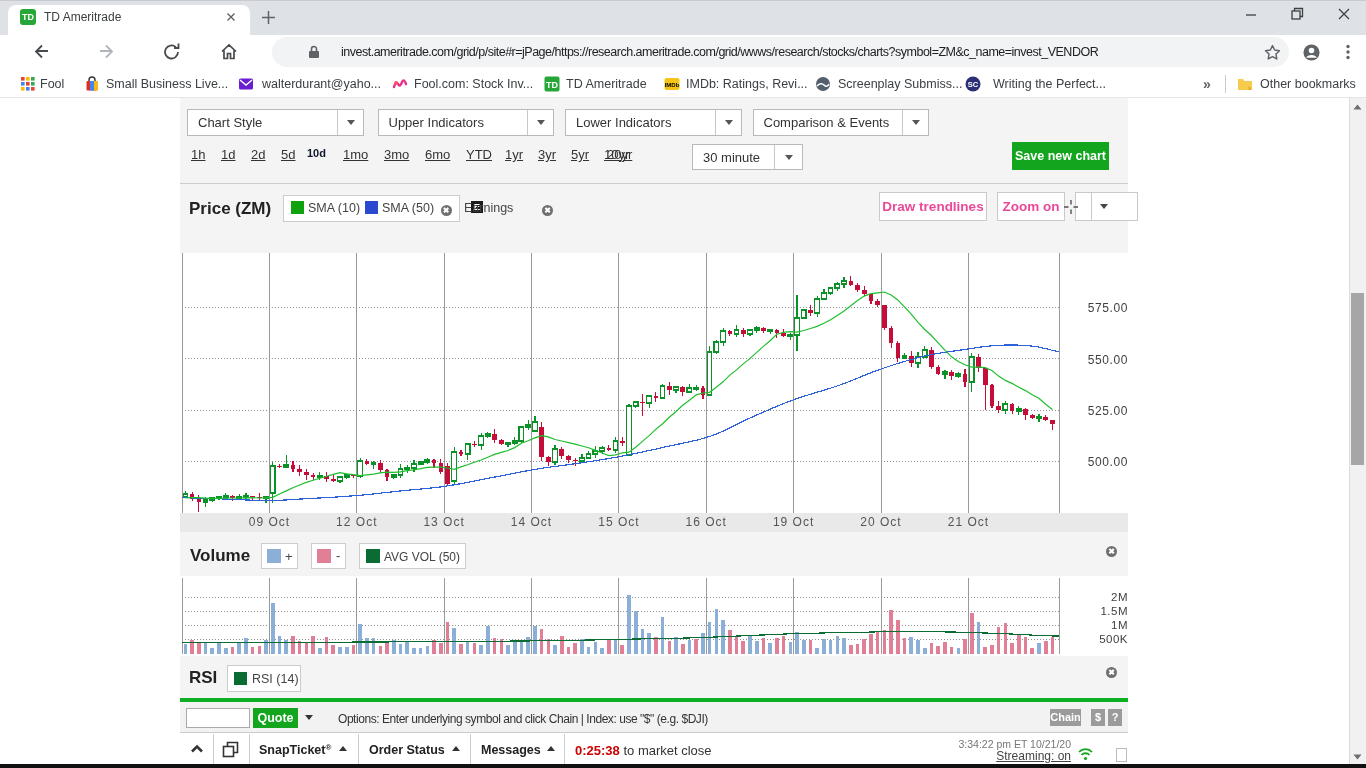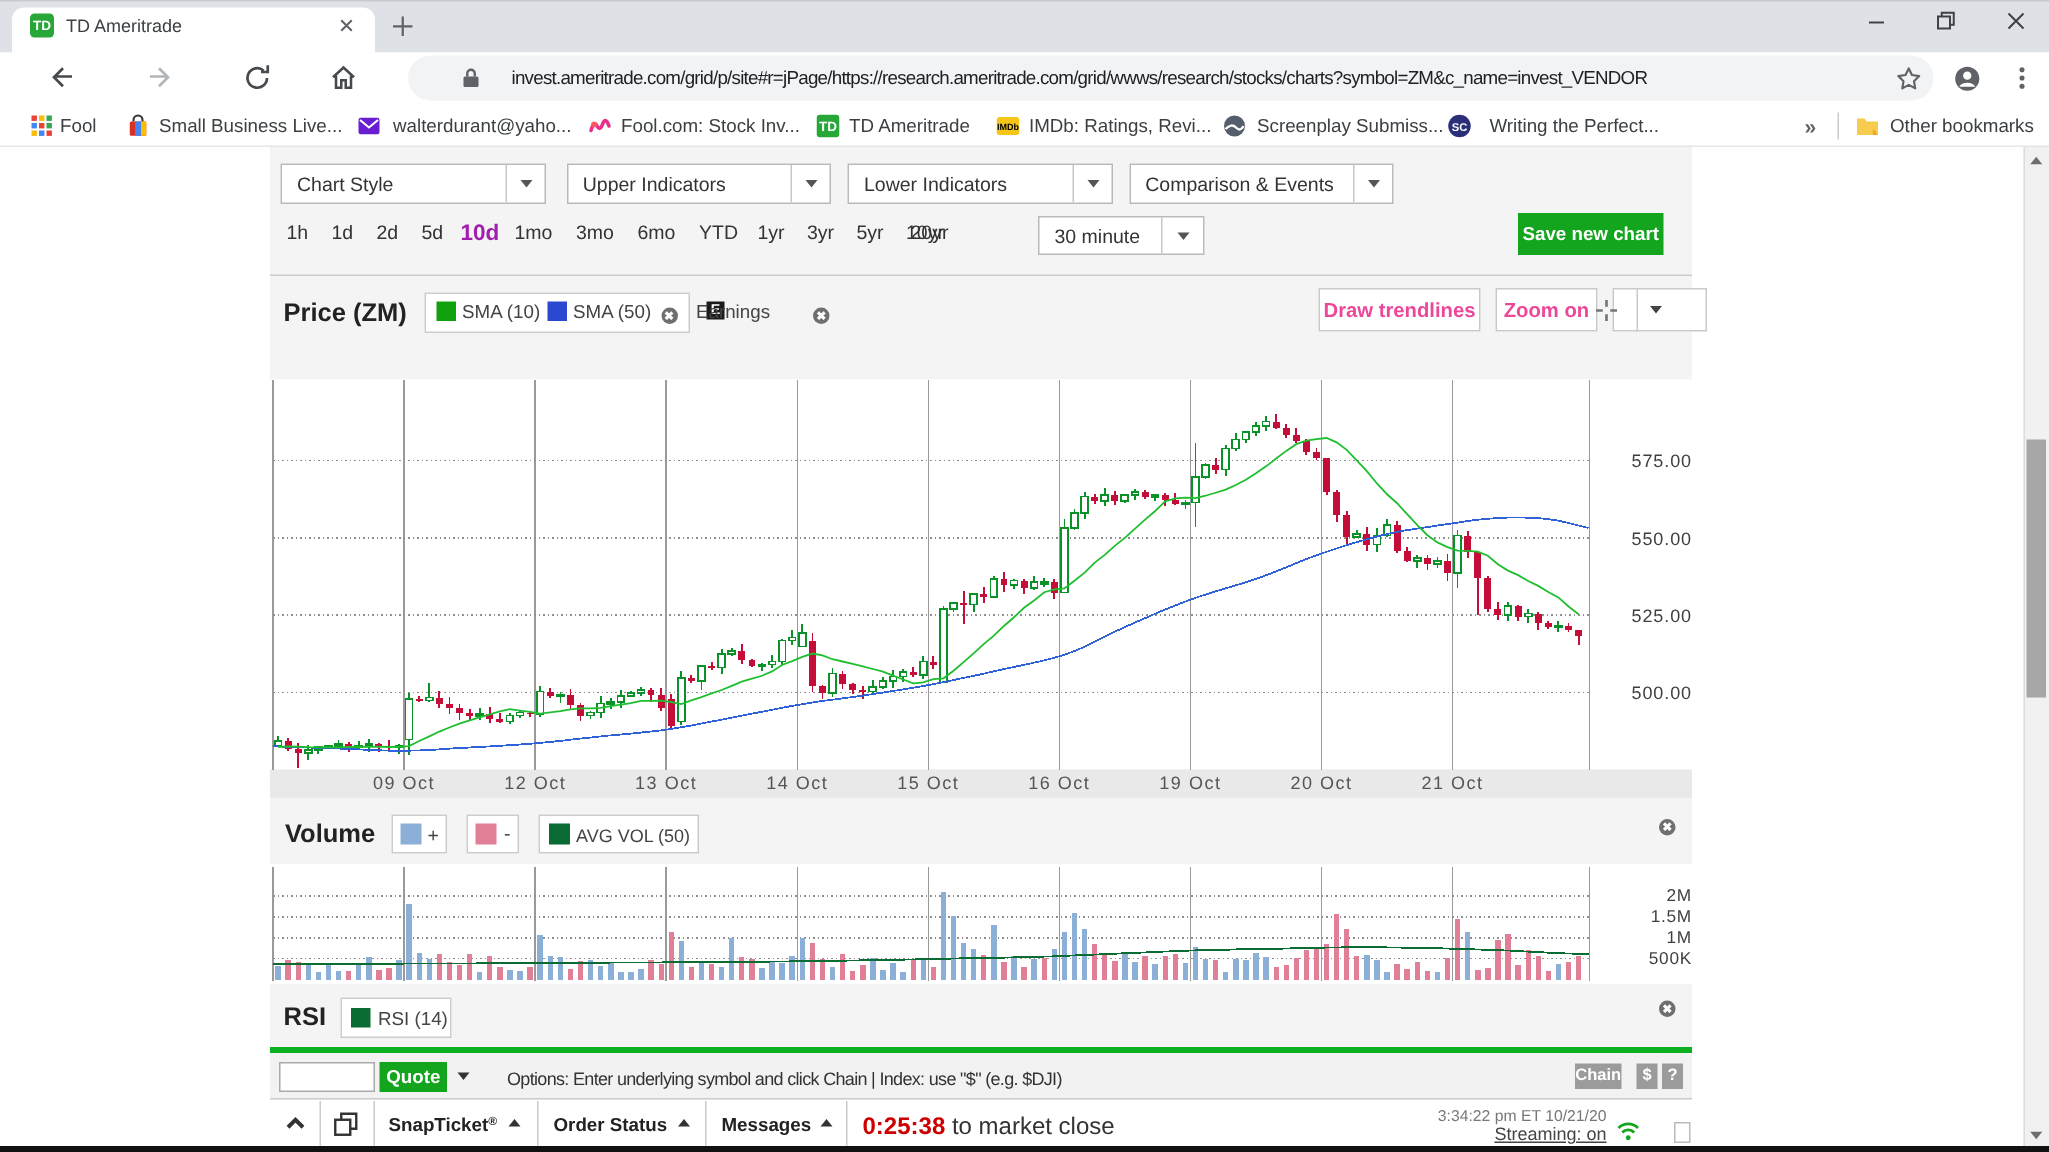--- a/index.html
+++ b/index.html
@@ -15,21 +15,21 @@
 #url { left:341px; top:45px; font-size:12.5px; color:#202124; letter-spacing:-0.5px; max-width:920px; overflow:hidden; white-space:nowrap; }
 #bookmarks { left:0; top:70px; width:1366px; height:28px; background:#fff; border-bottom:1px solid #e4e5e8; }
 .bktext { font-size:12.5px; color:#3c4043; top:77px; }
 
 #page { left:0; top:98px; width:1349px; height:666px; background:#fff; }
 #content { left:180px; top:98px; width:948px; height:600px; background:#f4f4f4; }
 .sel { position:absolute; height:26.5px; background:#fff; border:1px solid #b9b9b9; font-size:13px; color:#333; }
 .sel .lbl { position:absolute; left:10px; top:5px; }
 .sel .arr { position:absolute; right:0; top:0; bottom:0; width:26px; border-left:1px solid #c7c7c7; }
 .caret { position:absolute; width:0; height:0; border-left:4.5px solid transparent; border-right:4.5px solid transparent; border-top:5.5px solid #555; }
-.tflink { font-size:13px; color:#333; position:absolute; top:147px; }
+.tflink { font-size:13px; color:#333; text-decoration:underline; position:absolute; top:147px; }
 .btn { position:absolute; background:#fff; border:1px solid #c9c9c9; color:#ec4899; font-weight:bold; font-size:13.5px; text-align:center;margin-left:20px; }
 .legendbox { position:absolute; background:#fff; border:1px solid #ccc; }
 .xcirc { position:absolute; width:11px; height:11px; border-radius:50%; background:#6f6f6f; color:#fff; font-size:8px; line-height:11.5px; text-align:center; font-weight:bold; }
 
 #dockline { left:180px; top:698px; width:948px; height:4px; background:#0caf22; }
 #quoterow { left:180px; top:702px; width:948px; height:31px; background:#f2f2f2; border-bottom:1px solid #ccc; }
 #toolrow { left:180px; top:734px; width:948px; height:30px; background:#fff; }
 .cellsep { position:absolute; top:734px; width:1px; height:30px; background:#ccc; }
 .gbtn { position:absolute; background:#9b9b9b; color:#fff; font-weight:bold; font-size:11px; text-align:center; white-space:nowrap; }
 
@@ -171,21 +171,21 @@
   </div>
 <div class="sel" style="left:752.5px;top:109px;width:176.5px">
     <span class="lbl">Comparison &amp; Events</span>
     <span class="arr"></span>
     <span class="caret" style="right:8px;top:10px"></span>
   </div>
 <div class="tflink" style="left:191px">1h</div>
 <div class="tflink" style="left:221px">1d</div>
 <div class="tflink" style="left:251px">2d</div>
 <div class="tflink" style="left:281px">5d</div>
-<div class="abs" style="left:307px;top:147px;font-size:15px;font-weight:bold;color:#a21caf">10d</div>
+<div class="abs" style="left:307px;top:147px;font-size:11px;font-weight:bold;color:#0f172a">10d</div>
 <div class="tflink" style="left:343px">1mo</div>
 <div class="tflink" style="left:384px">3mo</div>
 <div class="tflink" style="left:425px">6mo</div>
 <div class="tflink" style="left:466px">YTD</div>
 <div class="tflink" style="left:505px">1yr</div>
 <div class="tflink" style="left:538px">3yr</div>
 <div class="tflink" style="left:571px">5yr</div>
 <div class="tflink" style="left:604px">10yr</div>
 <div class="tflink" style="left:607px">20yr</div>
 <div class="sel" style="left:692px;top:144px;width:111px;height:26px">
@@ -707,21 +707,21 @@
 <svg class="icon" style="left:222px;top:741px" width="17" height="17" viewBox="0 0 17 17">
     <rect x="1.5" y="5.5" width="10" height="10" fill="none" stroke="#333" stroke-width="1.6"></rect>
     <path d="M5.5 5.5 V1.5 H15.5 V11.5 H11.5" fill="none" stroke="#333" stroke-width="1.6"></path>
   </svg>
 <div class="abs" style="left:259px;top:743px;font-size:12.5px;font-weight:bold;color:#222">SnapTicket<span style="font-size:8px;vertical-align:top">®</span></div>
 <span class="caret" style="left:339px;top:746px;border-top:none;border-bottom:5.5px solid #333;border-left:4.5px solid transparent;border-right:4.5px solid transparent"></span>
 <div class="abs" style="left:369px;top:743px;font-size:12.5px;font-weight:bold;color:#222">Order Status</div>
 <span class="caret" style="left:452px;top:746px;border-top:none;border-bottom:5.5px solid #333;border-left:4.5px solid transparent;border-right:4.5px solid transparent"></span>
 <div class="abs" style="left:481px;top:743px;font-size:12.5px;font-weight:bold;color:#222">Messages</div>
 <span class="caret" style="left:547px;top:746px;border-top:none;border-bottom:5.5px solid #333;border-left:4.5px solid transparent;border-right:4.5px solid transparent"></span>
-<div class="abs" style="left:575px;top:743px;font-size:16px;color:#333"><span style="color:#cc0000;font-weight:bold">0:25:38</span> to market close</div>
+<div class="abs" style="left:575px;top:743px;font-size:13px;color:#333"><span style="color:#cc0000;font-weight:bold">0:25:38</span> to market close</div>
 <div class="abs" style="left:871px;top:738px;width:200px;text-align:right;font-size:10.5px;color:#777">3:34:22 pm ET 10/21/20</div>
 <div class="abs" style="left:871px;top:749px;width:200px;text-align:right;font-size:12px;color:#444;text-decoration:underline">Streaming: on</div>
 <svg class="icon" style="left:1077px;top:747px" width="17" height="14" viewBox="0 0 17 14">
     <path d="M2 5 a9 9 0 0 1 13 0" fill="none" stroke="#13a51e" stroke-width="1.8"></path>
     <path d="M4.5 8 a5.5 5.5 0 0 1 8 0" fill="none" stroke="#13a51e" stroke-width="1.8"></path>
     <circle cx="8.5" cy="11.5" r="1.6" fill="#13a51e"></circle>
   </svg>
 <div class="abs" style="left:1116px;top:748px;width:11px;height:14px;background:#fff;border:1px solid #bbb"></div>
 <div class="abs" id="sbar"></div>
 <div class="abs" style="left:1349px;top:98px;width:1px;height:666px;background:#dcdcdc"></div>

